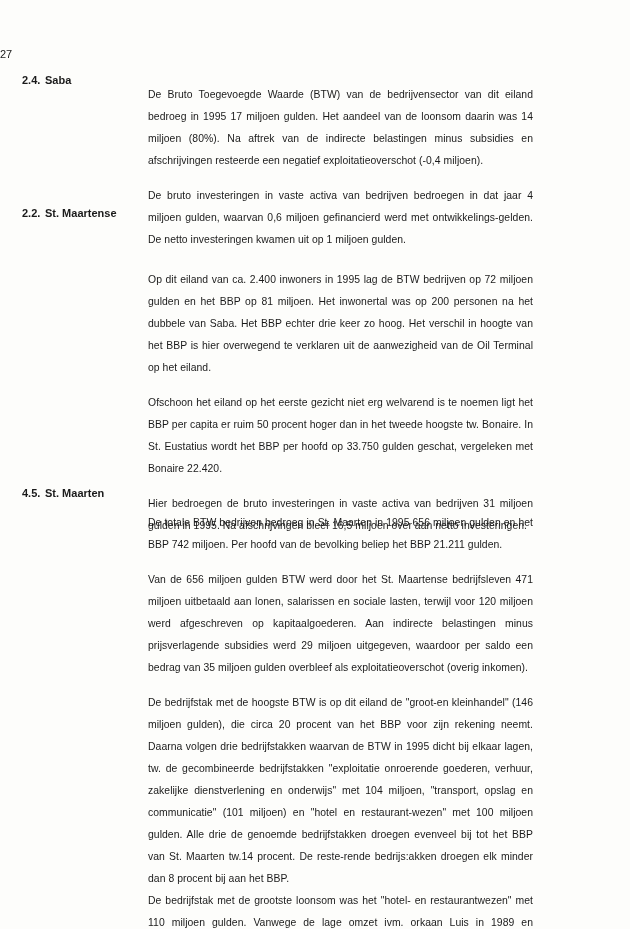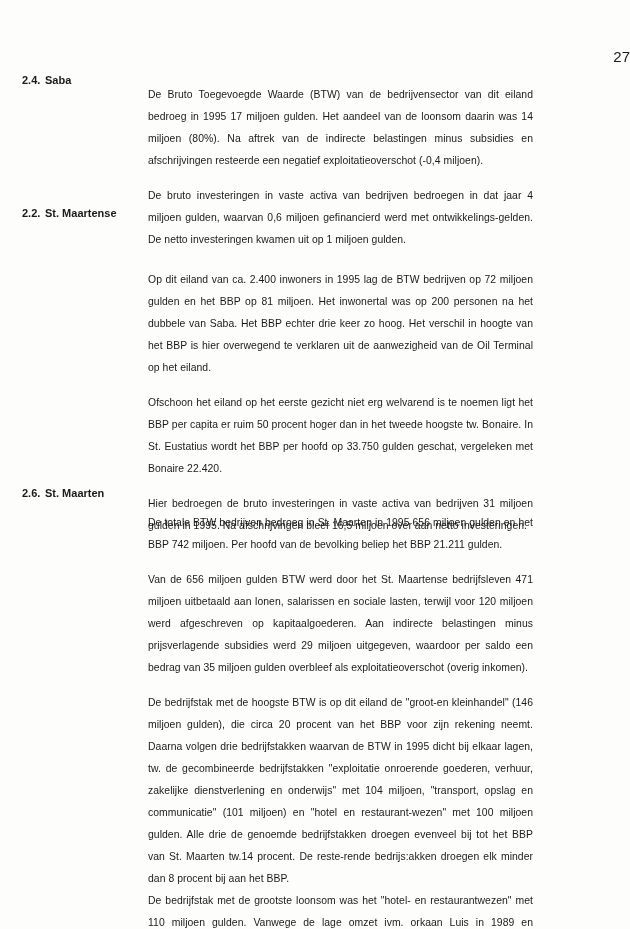--- a/index.html
+++ b/index.html
@@ -35,22 +35,22 @@
   .ghost.g2 { top: 128px; width: 95px; }
   .ghost.g3 { top: 148px; width: 90px; }
   .ghost.g4 { top: 166px; width: 70px; }
   .ghost.g5 { top: 186px; width: 86px; }
 
   .page-number {
     position: absolute;
     top: 48px;
     left: 0;
     width: 630px;
-    text-align: right;
-    font-size: 15px;
+    text-align: left;
+    font-size: 11px;
     font-family: "Liberation Sans", sans-serif;
     color: #1a1a1a;
   }
 
   .section {
     position: absolute;
     left: 0;
     width: 630px;
   }
   .sec-num {
@@ -121,21 +121,21 @@
     <span class="sec-num">2.2.</span>
     <span class="sec-title">St. Maartense</span>
   </div>
   <div class="body-block eust-body">
     <p>Op dit eiland van ca. 2.400 inwoners in 1995 lag de BTW bedrijven op 72 miljoen gulden en het BBP op 81 miljoen. Het inwonertal was op 200 personen na het dubbele van Saba. Het BBP echter drie keer zo hoog. Het verschil in hoogte van het BBP is hier overwegend te verklaren uit de aanwezigheid van de Oil Terminal op het eiland.</p>
     <p>Ofschoon het eiland op het eerste gezicht niet erg welvarend is te noemen ligt het BBP per capita er ruim 50 procent hoger dan in het tweede hoogste tw. Bonaire. In St. Eustatius wordt het BBP per hoofd op 33.750 gulden geschat, vergeleken met Bonaire 22.420.</p>
     <p>Hier bedroegen de bruto investeringen in vaste activa van bedrijven 31 miljoen gulden in 1995. Na afschrijvingen bleef 16,5 miljoen over aan netto investeringen.</p>
   </div>
 
   <div class="section sec-maarten">
-    <span class="sec-num">2.6.</span>
+    <span class="sec-num">4.5.</span>
     <span class="sec-title">St. Maarten</span>
   </div>
   <div class="body-block maarten-body">
     <p>De totale BTW bedrijven bedroeg in St. Maarten in 1995  656 miljoen gulden en het BBP 742 miljoen. Per hoofd van de bevolking beliep het BBP 21.211 gulden.</p>
     <p>Van de 656 miljoen gulden BTW werd door het St. Maartense bedrijfsleven 471 miljoen uitbetaald aan lonen, salarissen en sociale lasten, terwijl voor 120 miljoen werd afgeschreven op kapitaalgoederen. Aan indirecte belastingen minus prijsverlagende subsidies werd 29 miljoen uitgegeven, waardoor per saldo een bedrag van 35 miljoen gulden overbleef als exploitatieoverschot (overig inkomen).</p>
     <p class="tight">De bedrijfstak met de hoogste BTW is op dit eiland de "groot-en kleinhandel" (146 miljoen gulden), die circa 20 procent van het BBP voor zijn rekening neemt. Daarna volgen drie bedrijfstakken waarvan de BTW in 1995 dicht bij elkaar lagen, tw. de gecombineerde bedrijfstakken "exploitatie onroerende goederen, verhuur, zakelijke dienstverlening en onderwijs" met 104 miljoen, "transport, opslag en communicatie" (101 miljoen) en "hotel en restaurant-wezen" met 100 miljoen gulden. Alle drie de genoemde bedrijfstakken droegen evenveel bij  tot het BBP van St. Maarten tw.14 procent. De reste-rende bedrijs:akken droegen elk minder dan 8 procent bij aan het BBP.</p>
     <p class="tight">De bedrijfstak met de grootste loonsom was het "hotel- en restaurantwezen" met 110 miljoen gulden. Vanwege de lage omzet ivm. orkaan Luis in 1989 en waarschijnlijk te hoge kosten sloot deze bedrijfstak met het grootste nadelig saldo van alle ofwel 41 miljoen gulden.</p>
     <p class="tight">De grootste exploitatieoverschotten realiseerden de "transport, opslag en</p>
   </div>
 

